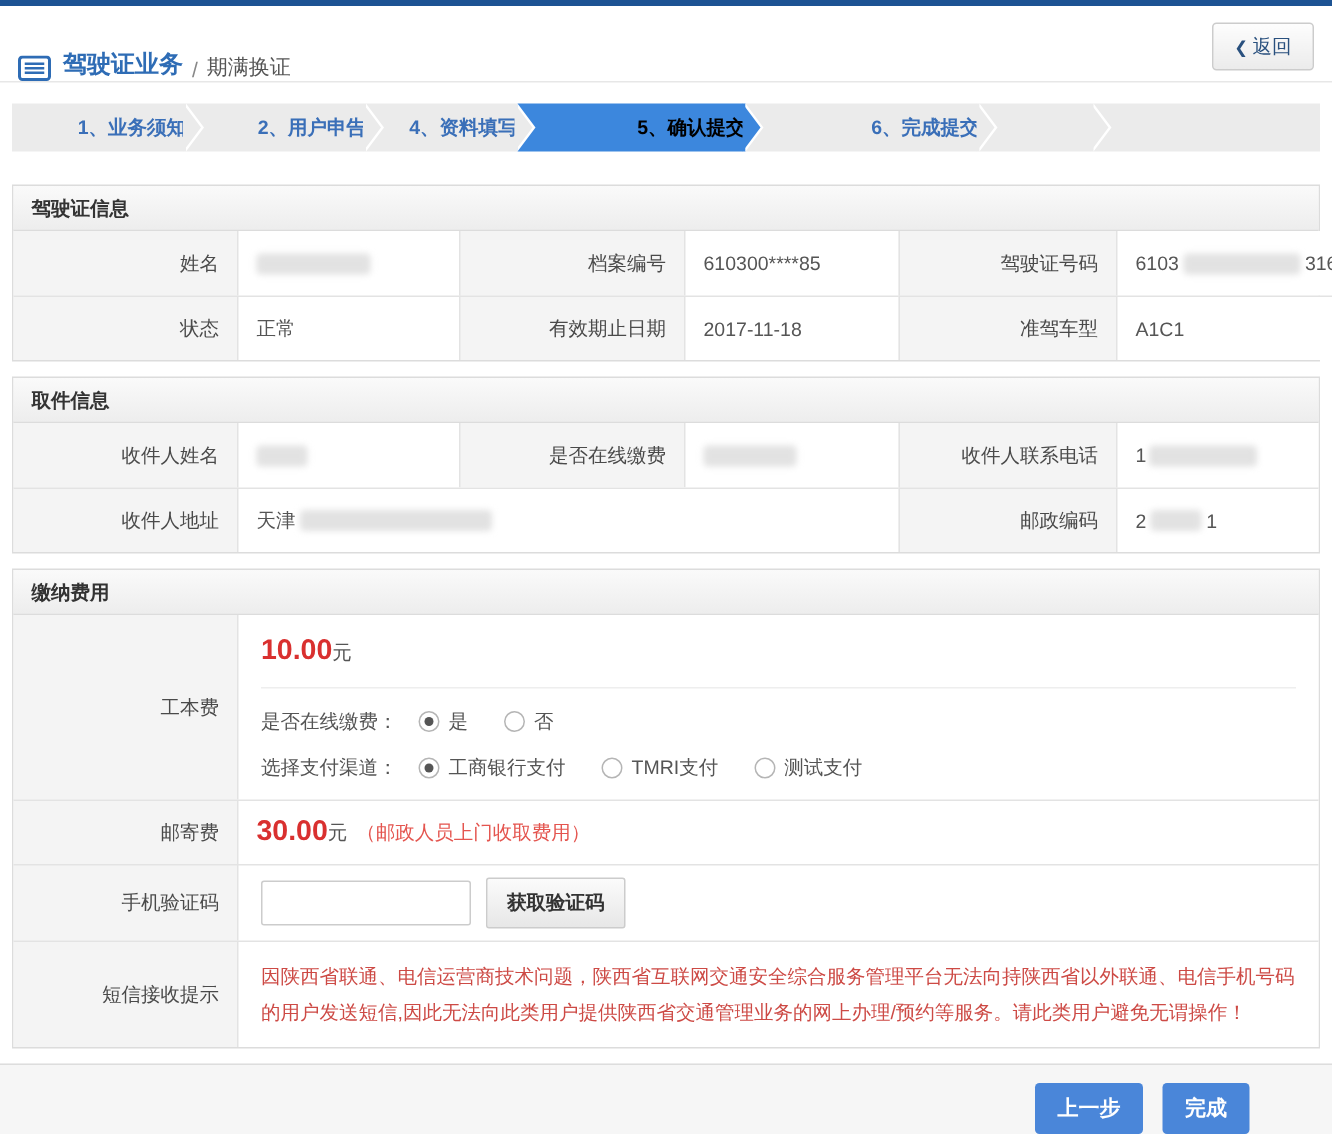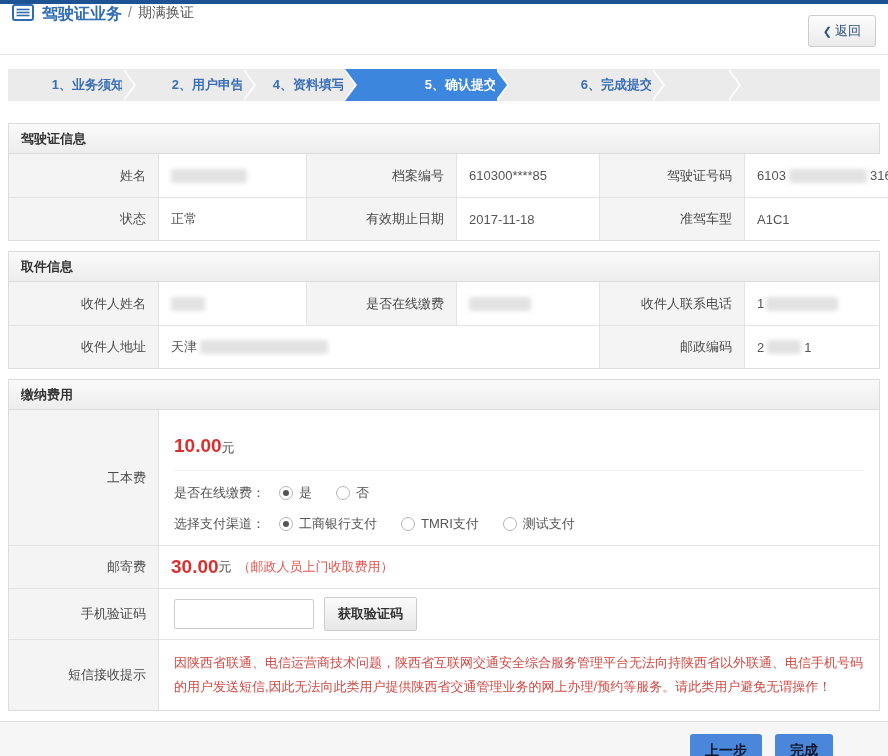--- a/index.html
+++ b/index.html
@@ -6,21 +6,21 @@
   html,body { width:888px; height:756px; }
   body {
     font-family:"Liberation Sans","DejaVu Sans",sans-serif;
     background:#fff; color:#555; font-size:13px;
     display:flex; flex-direction:column; overflow:hidden;
   }
   
   .topbar { height:4px; background:#1d5393; flex:none; }
   .header {
     height:51px; border-bottom:1px solid #e7e7e7;
-    display:flex; align-items:flex-start; padding:0 12px; position:relative; flex:none;
+    display:flex; align-items:flex-end; padding:0 12px; position:relative; flex:none;
   }
   .hd-icon { display:inline-flex; margin-right:8px; }
   .hd-title { color:#2e6cb5; font-size:16px; font-weight:bold; }
   .hd-sep { color:#888; font-size:14px; margin:0 6px; }
   .hd-sub { color:#555; font-size:14px; }
   .back-btn {
     position:absolute; right:12px; top:11px;
     padding:6px 14px; font-size:13px; font-weight:normal; color:#29507e;
     background:linear-gradient(#fdfdfd,#ebebeb);
     border:1px solid #ccc; border-radius:3px; cursor:pointer;
@@ -35,21 +35,21 @@
   .step::before {
     content:''; position:absolute; right:-12px; top:0; width:0; height:0;
     border-top:16px solid transparent; border-bottom:16px solid transparent;
     border-left:12px solid #fff;
   }
   .step::after {
     content:''; position:absolute; right:-10px; top:0; width:0; height:0;
     border-top:16px solid transparent; border-bottom:16px solid transparent;
     border-left:12px solid #ebebeb;
   }
-  .step.active { background:#3c87dd; color:#ffffff; }
+  .step.active { background:#3c87dd; color:#000000; }
   .step.active::after { border-left-color:#3c87dd; }
   .stepnav > :nth-child(1){z-index:8}.stepnav > :nth-child(2){z-index:7}
   .stepnav > :nth-child(3){z-index:6}.stepnav > :nth-child(4){z-index:5}
   .stepnav > :nth-child(5){z-index:4}.stepnav > :nth-child(6){z-index:3}
   .stepnav > :nth-child(7){z-index:2}
   .s1{width:116px}.s2{width:120px}.s3{width:120px}.s4{width:101px}
   .s5{width:152px}.s6{width:156px}
   .nav-filler { flex:1; position:relative; background:#ebebeb; }
   .nav-filler::before {
     content:''; position:absolute; left:76px; top:0; width:0; height:0;
@@ -75,21 +75,21 @@
   .cell.lab { background:#f4f4f4; justify-content:flex-end; padding:0 12px; color:#4a4a4a; }
   .bl { border-left:1px solid #e3e3e3; }
   .bt { border-top:1px solid #e3e3e3; }
   .span3 { grid-column:2 / 5; }
   
   .blur { display:inline-block; height:14px; background:#e2e2e2; border-radius:3px; filter:blur(2px); vertical-align:middle; }
   
   .fee-val { background:#fff; padding:0 12px 0 15px; }
   .amount { color:#d9302f; font-size:19px; font-weight:bold; }
   .yuan { color:#555; font-size:13px; font-weight:normal; }
-  .fee-block1 { padding:25px 0 12px 0; }
+  .fee-block1 { padding:13px 0 12px 0; }
   .fee-amount-row { padding-bottom:13px; border-bottom:1px solid #eee; margin-right:3px; }
   .optline { display:flex; align-items:center; margin-top:13px; color:#555; }
   .optline .qlabel { margin-right:14px; }
   .radio { display:inline-block; width:14px; height:14px; border:1px solid #b5b5b5; border-radius:50%; background:#fff; margin-right:6px; position:relative; vertical-align:-2px; cursor:pointer; }
   .radio.checked::after { content:''; position:absolute; left:3px; top:3px; width:6px; height:6px; border-radius:50%; background:#555; }
   .ropt { display:inline-flex; align-items:center; margin-right:24px; cursor:pointer; }
   .postage-note { color:#e4554f; font-size:13px; margin-left:6px; }
   .code-input { width:140px; height:30px; border:1px solid #ccc; border-radius:2px; padding:0 8px; font-size:13px; }
   .code-btn {
     margin-left:10px; padding:7px 13px; font-size:13px; font-weight:bold; color:#333;
@@ -97,21 +97,21 @@
   }
   .sms-tip { color:#cd4a45; line-height:24px; padding:11px 14px 11px 0; font-size:13px; }
   
   .footer {
     margin-top:auto; flex:none; height:58px;
     border-top:1px solid #ddd; background:#f6f6f6;
     display:flex; align-items:center; justify-content:flex-end;
     padding-right:55px; gap:13px;
   }
   .btn-blue {
-    background:#4a86d9; color:#0f172a; font-weight:bold; font-size:14px;
+    background:#4a86d9; color:#ffffff; font-weight:bold; font-size:14px;
     border:none; border-radius:3px; padding:8px 15px; cursor:pointer;
   }
 </style>
 </head>
 <body>
 
 <div class="topbar"></div>
 
 <div class="header">
   <span class="hd-icon">

